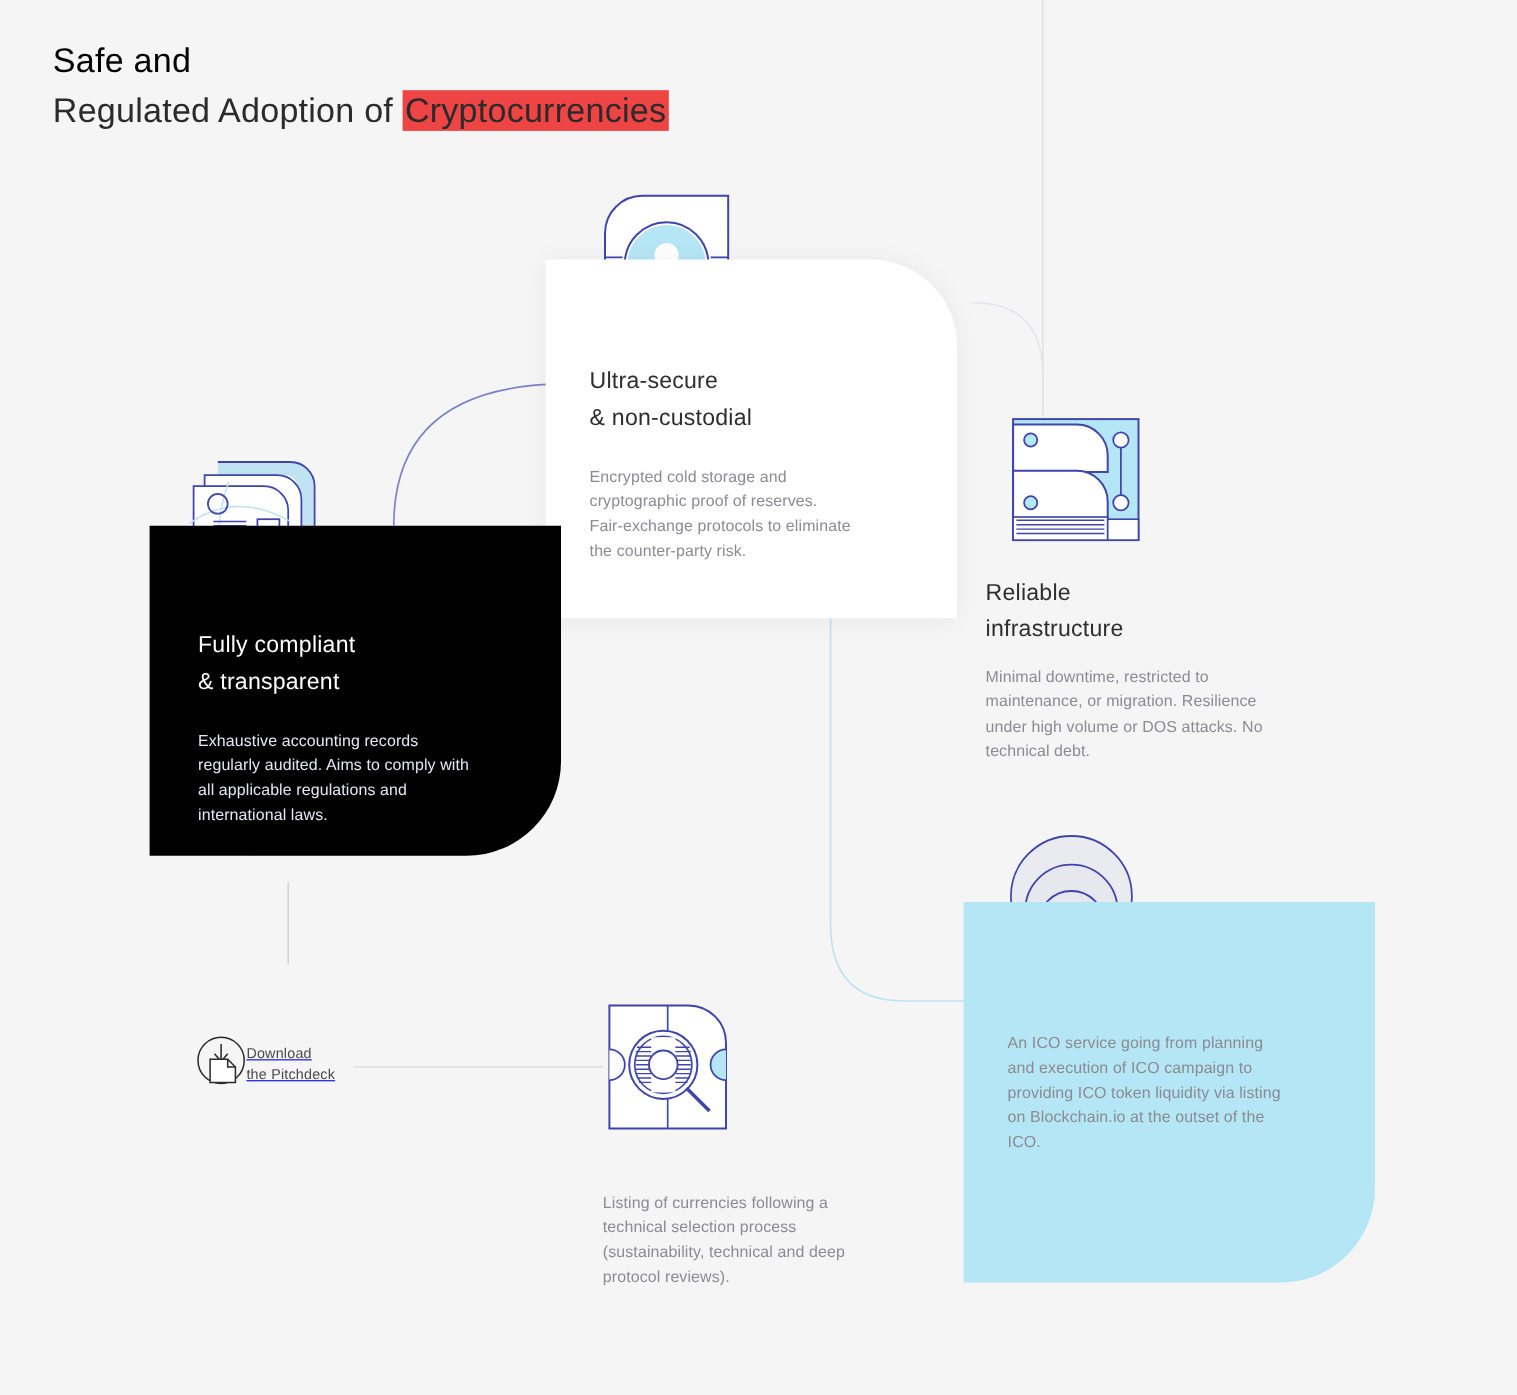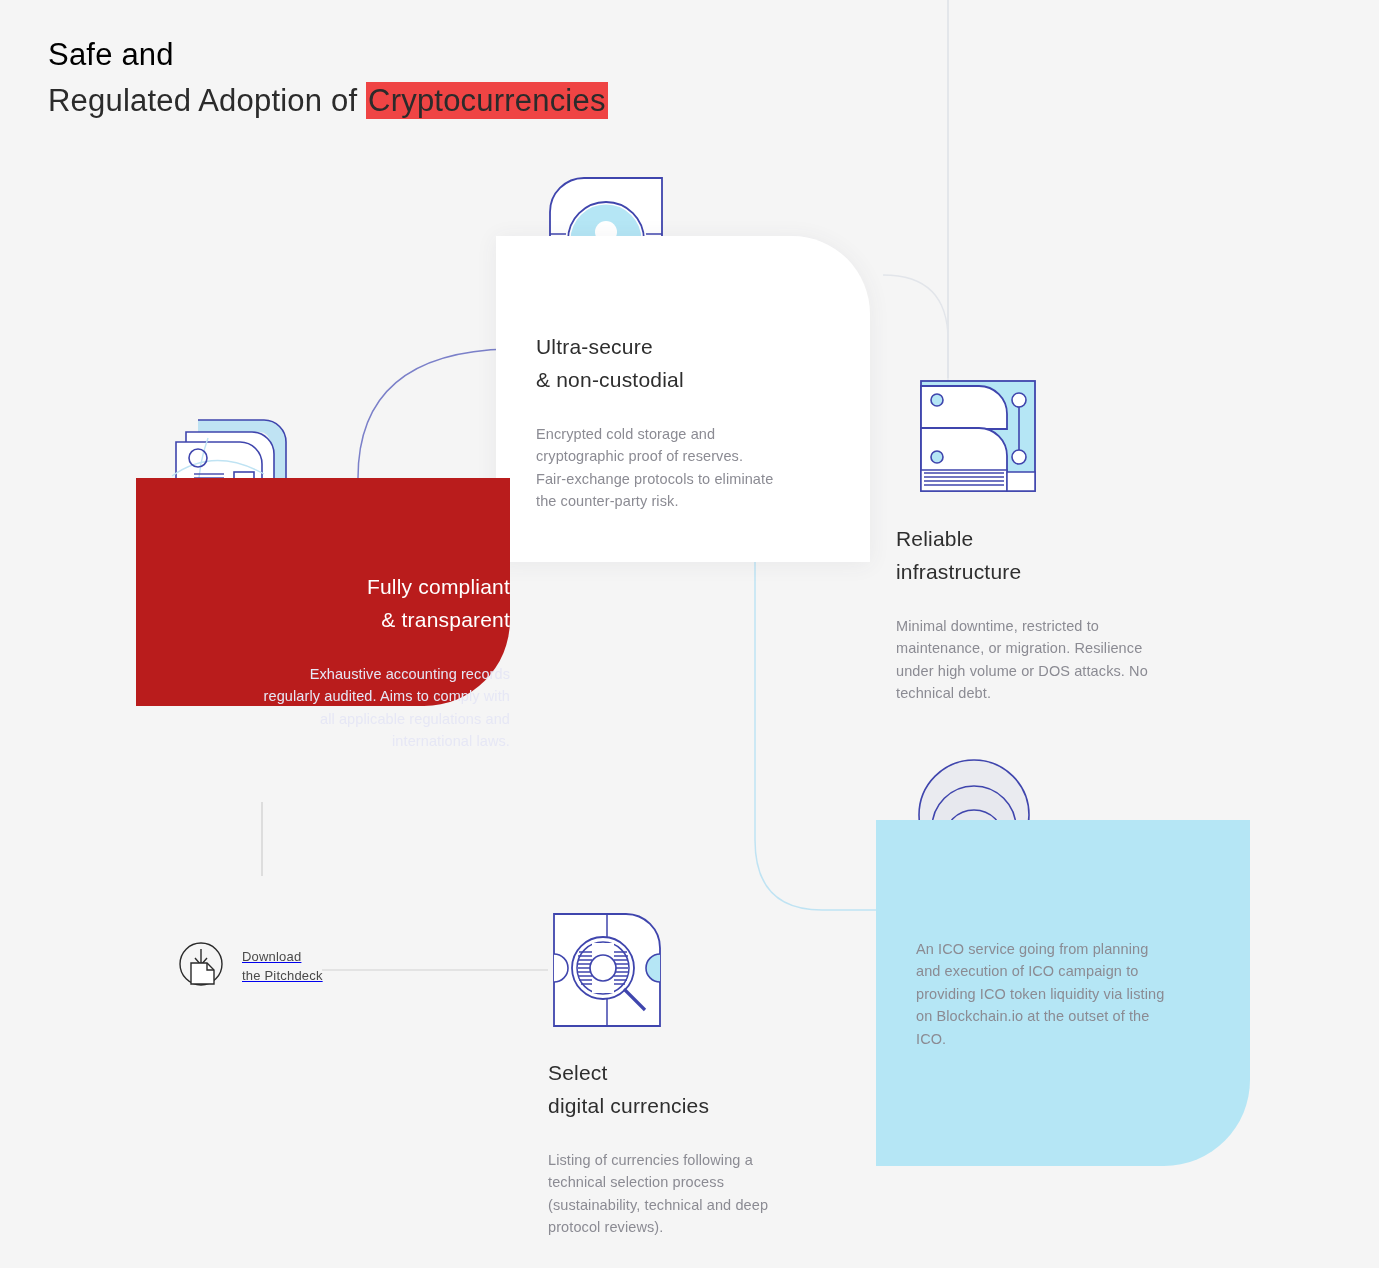--- a/index.html
+++ b/index.html
@@ -42,24 +42,23 @@
     left: 0; top: 0;
     width: 1379px; height: 1268px;
     pointer-events: none;
   }
 
   
   .card { position: absolute; }
 
   #card-compliant {
     left: 136px; top: 478px;
-    width: 374px; height: 228px;
-    background: #b91c1c;
+    width: 374px; height: 300px;
+    background: #000000;
     border-bottom-right-radius: 86px;
-    text-align: right;
   }
   #card-secure {
     left: 496px; top: 236px;
     width: 374px; height: 326px;
     background: #ffffff;
     border-top-right-radius: 78px;
     box-shadow: 0 2px 22px rgba(70,70,90,0.07);
   }
   #card-ico {
     left: 876px; top: 820px;
@@ -100,38 +99,37 @@
 
   #card-compliant .inner { top: 92px; }
   #card-compliant .c-body { margin-top: 27px; }
 
   #card-secure .inner { left: 40px; top: 94px; }
   #card-secure .c-body { margin-top: 27px; }
 
   #card-ico .inner { left: 40px; top: 92px; }
   #card-ico .c-body { margin-top: 26px; }
 
-  #card-reliable .c-body { margin-top: 27px; }
+  #card-reliable .c-body { margin-top: 17px; }
   #card-select .c-body { margin-top: 27px; }
 
   
   .icon { position: absolute; }
   #icon-documents     { left: 168px; top: 412px; width: 128px; height: 124px; }
   #icon-lock          { left: 546px; top: 172px; width: 122px; height: 124px; }
   #icon-server        { left: 918px; top: 378px; width: 120px; height: 116px; }
   #icon-rings         { left: 916px; top: 756px; width: 116px; height: 118px; }
   #icon-magnifier     { left: 548px; top: 910px; width: 118px; height: 120px; }
 
   
   #download {
     position: absolute;
     left: 178px; top: 941px;
     display: flex;
     align-items: center;
-    gap: 18px;
   }
   #download .dl-label {
     font-size: 13px;
     line-height: 19px;
     color: #4a4a4a;
     white-space: pre-line;
     letter-spacing: 0.2px;
   }
 </style>
 </head>
@@ -300,22 +298,20 @@
       <div class="c-body">An ICO service going from planning
 and execution of ICO campaign to
 providing ICO token liquidity via listing
 on Blockchain.io at the outset of the
 ICO.</div>
     </div>
   </div>
 
   <div class="card dark" id="card-select">
     <div class="inner">
-      <div class="c-title">Select
-digital currencies</div>
       <div class="c-body">Listing of currencies following a
 technical selection process
 (sustainability, technical and deep
 protocol reviews).</div>
     </div>
   </div>
 
   <a id="download" href="#">
     <span>
       <svg viewBox="0 0 46 46" width="46" height="46">

